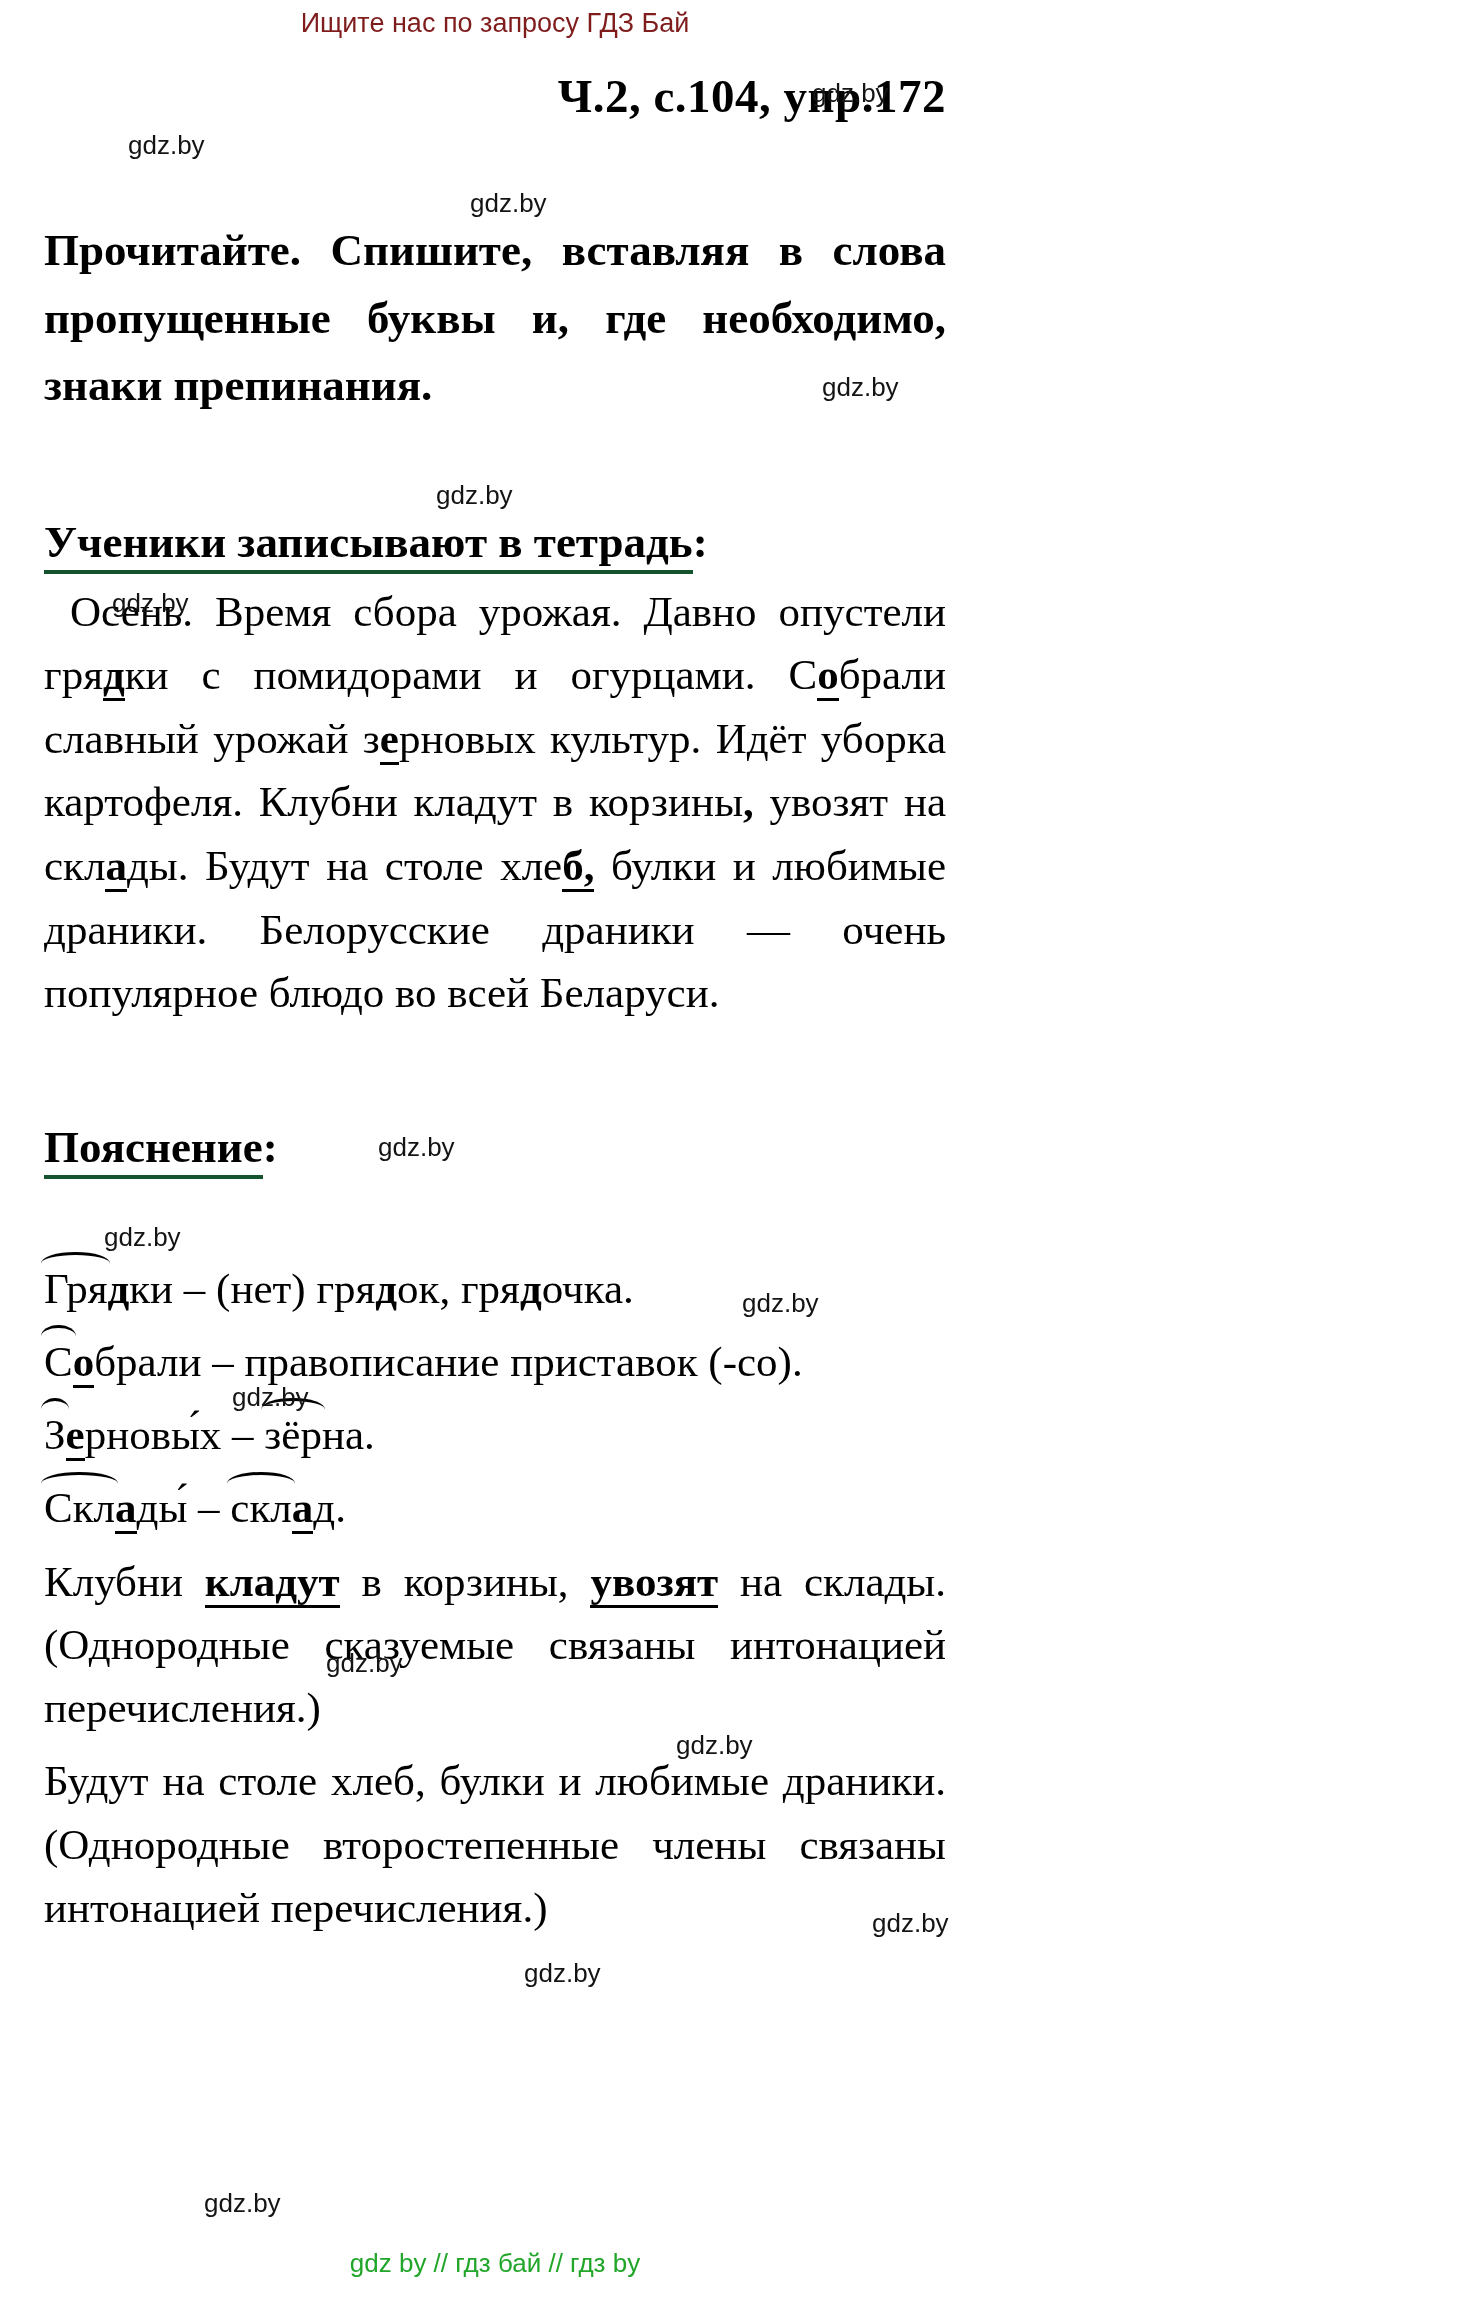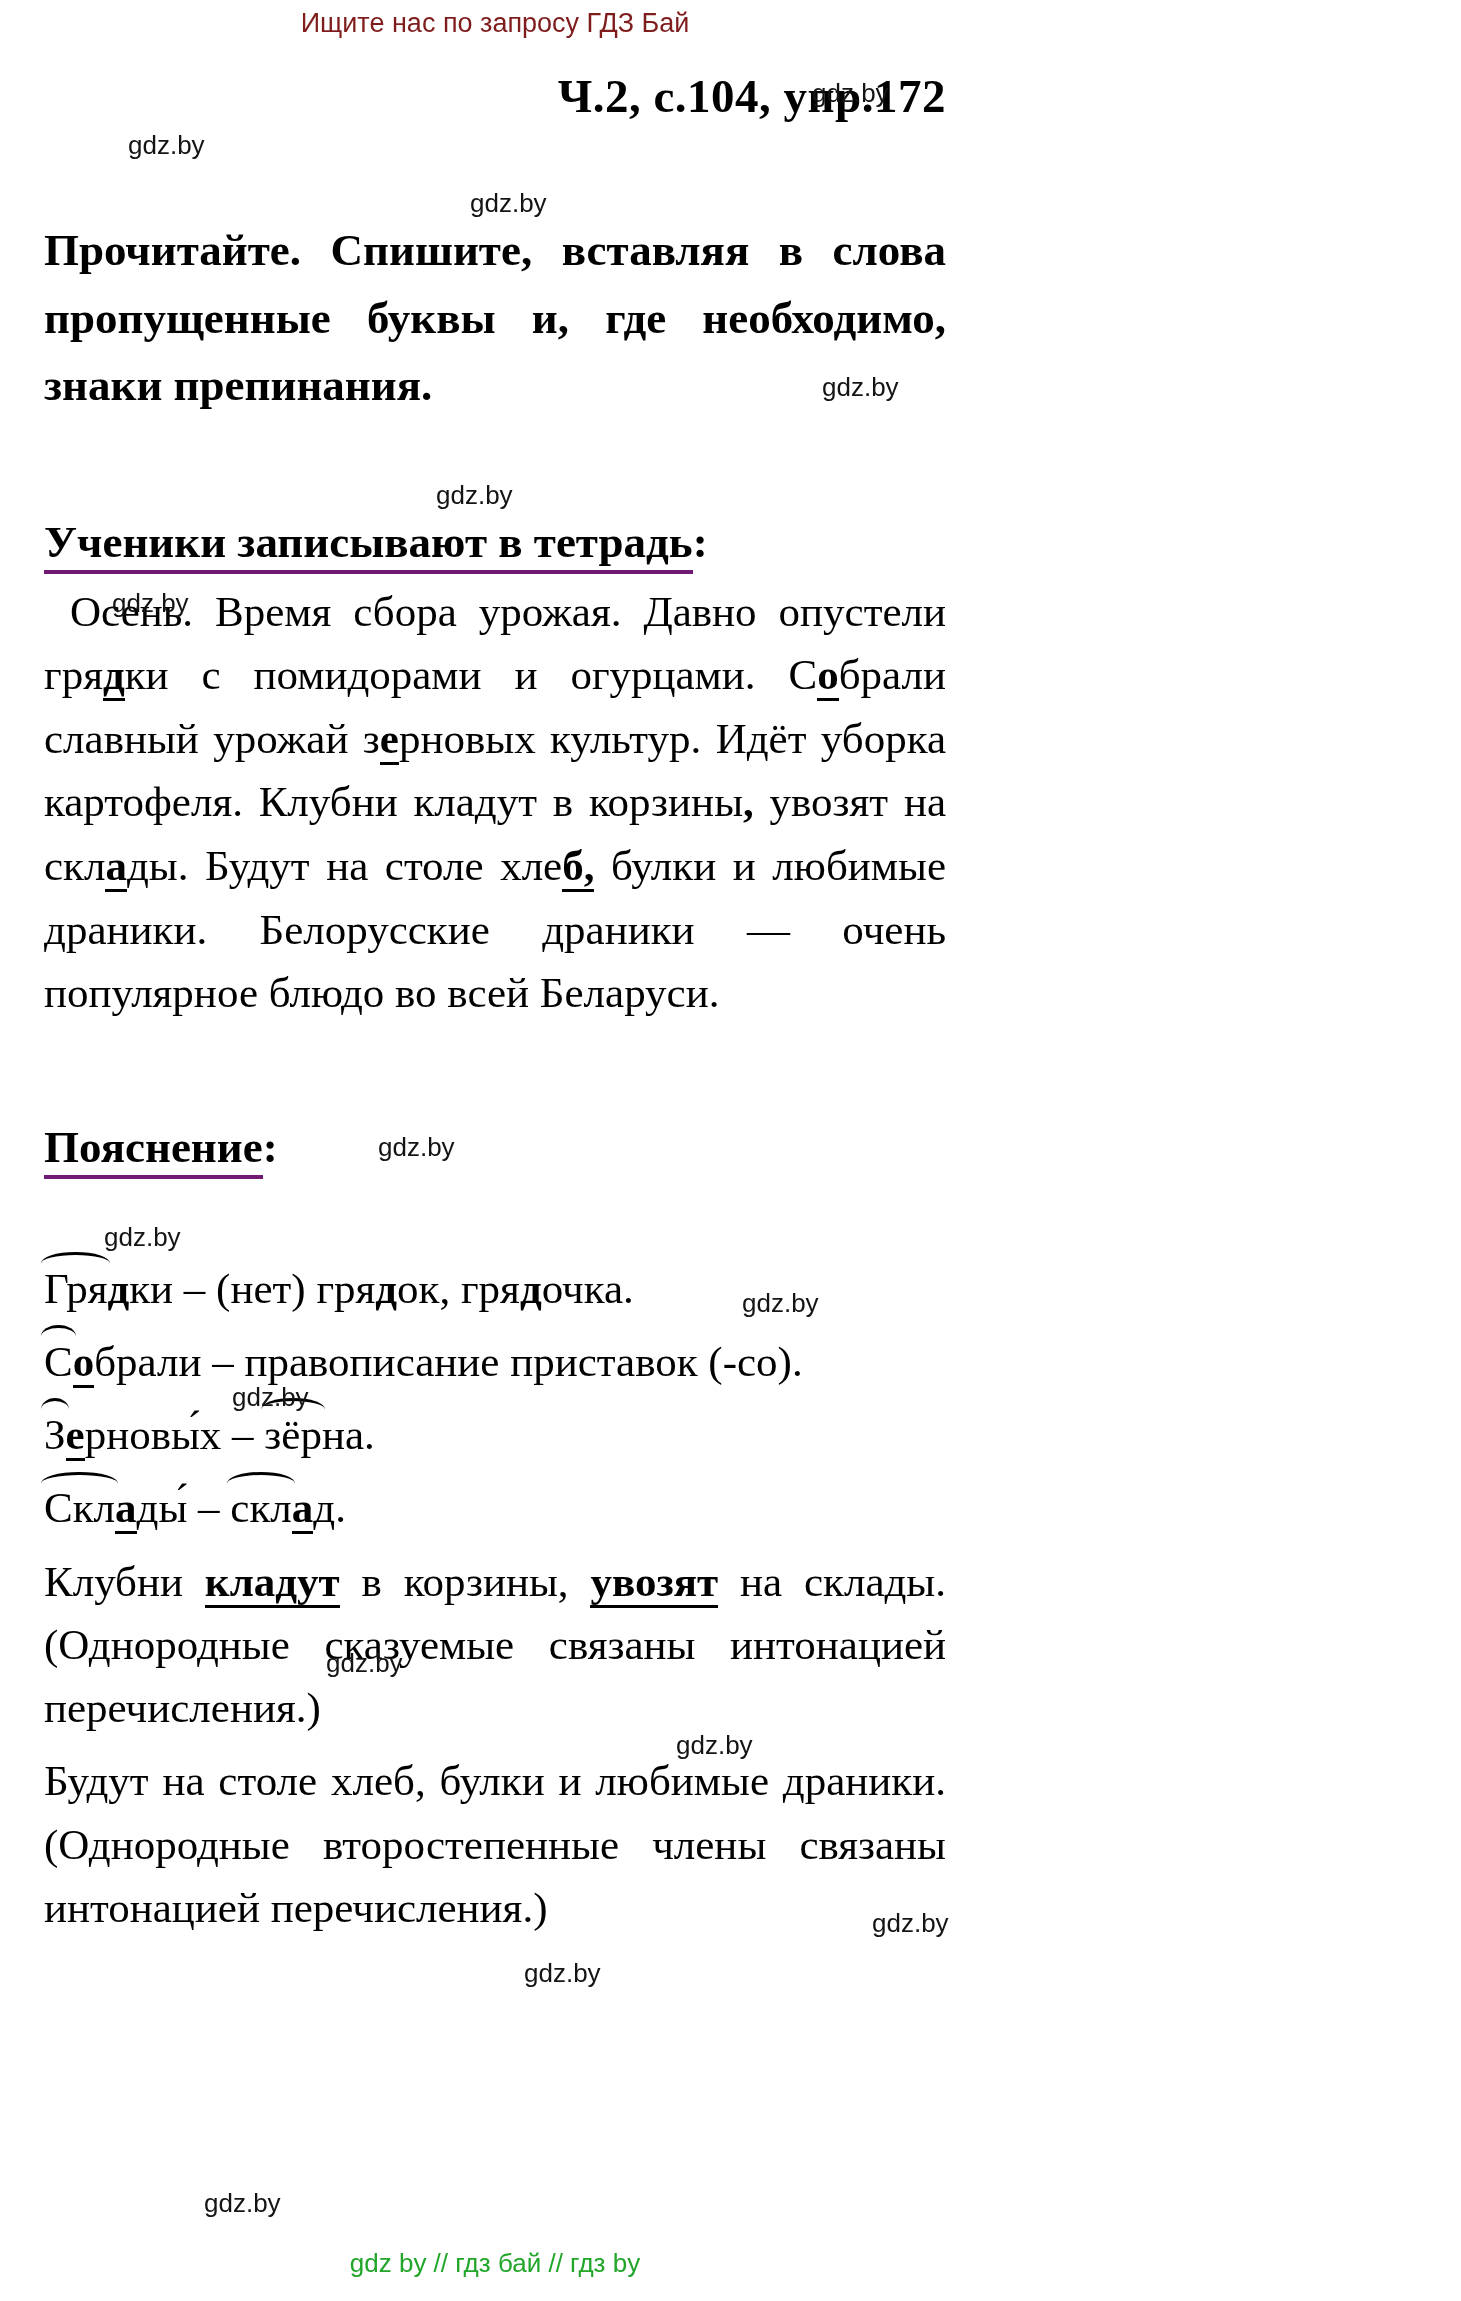--- a/index.html
+++ b/index.html
@@ -36,21 +36,21 @@
     font-weight:bold;
     text-align:justify;
     line-height:1.5;
   }
   .sec-title {
     margin-top:96px;
     font-size:45px;
     font-weight:bold;
   }
   .sec-title .lbl {
-    border-bottom:4px solid #701a75;
+    border-bottom:4px solid #14532d;
     padding-bottom:3px;
   }
   .essay-title {
     margin-top:86px;
     text-align:center;
     font-size:43px;
   }
   .essay {
     margin-top:12px;
     font-size:43px;

